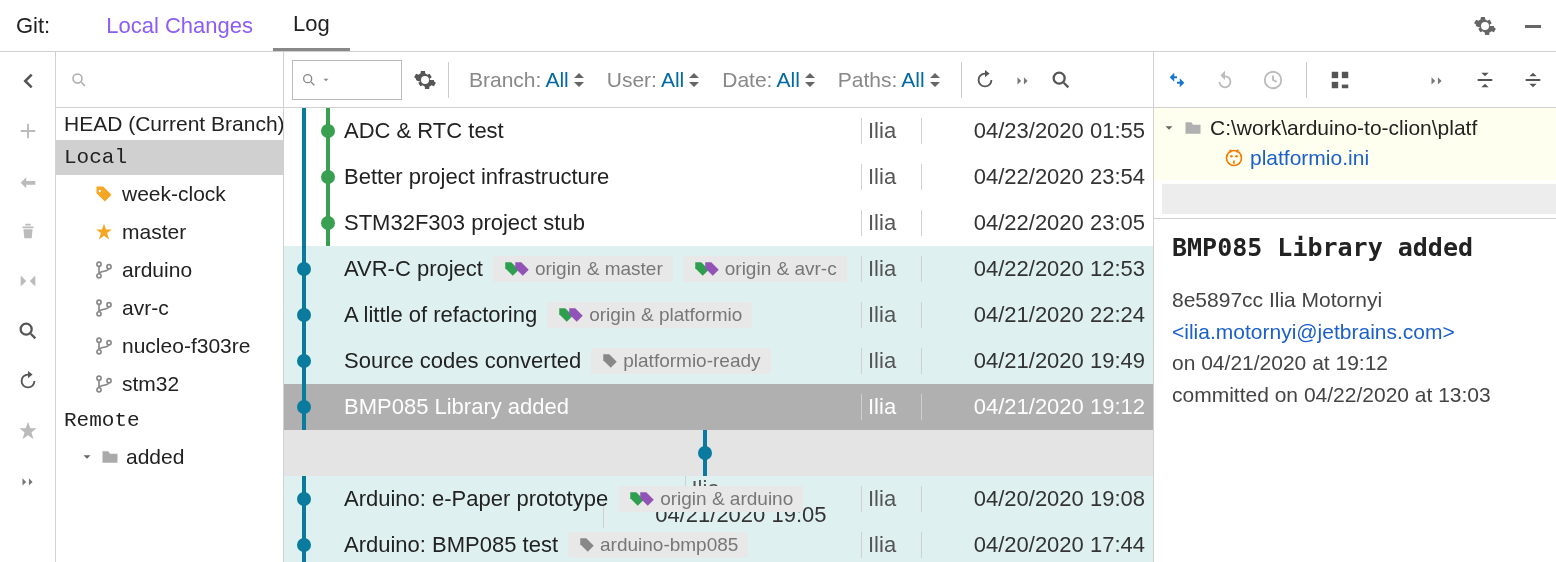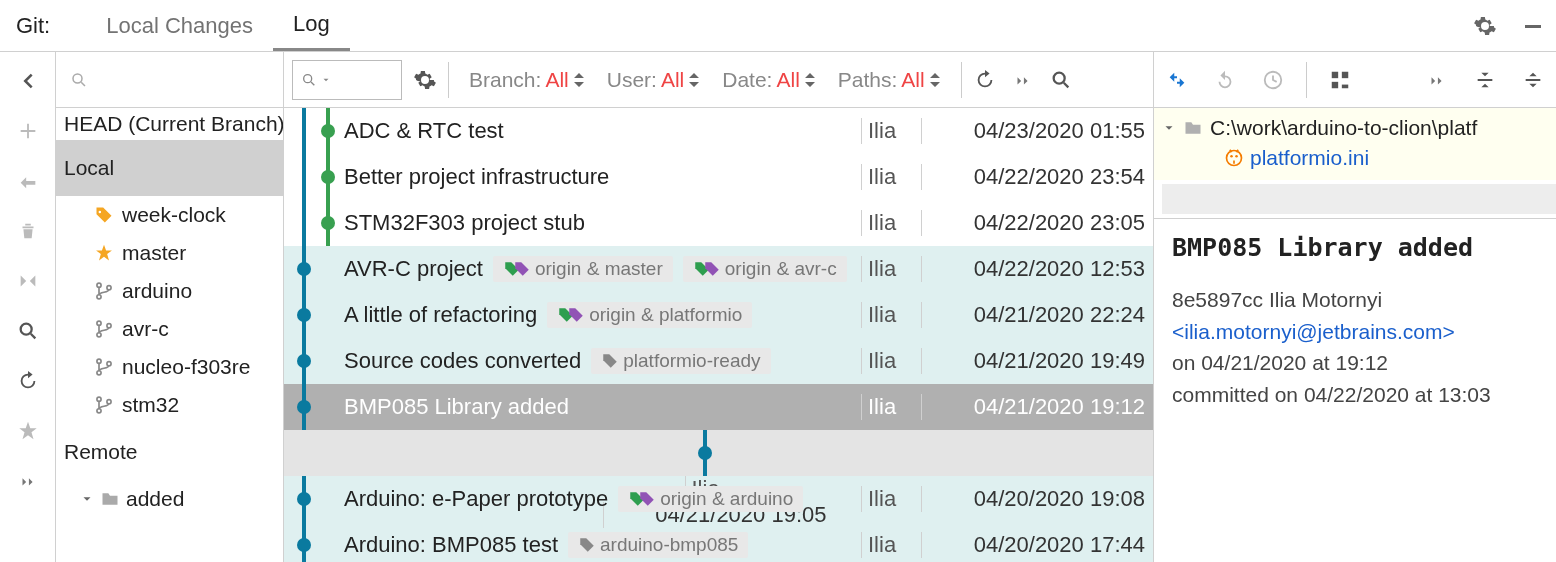--- a/index.html
+++ b/index.html
@@ -2,50 +2,50 @@
 <html><head>
 <meta charset="utf-8">
 <style>
   * { box-sizing: border-box; margin: 0; padding: 0; }
   body { font-family: "Segoe UI", Arial, sans-serif; font-size: 18px; color: #222; background: #fff; width: 1556px; height: 562px; overflow: hidden; }
   
   
   .top-bar { display: flex; align-items: center; height: 52px; border-bottom: 1px solid #d0d0d0; padding: 0 8px; }
   .git-label { font-size: 22px; margin-left: 8px; margin-right: 36px; }
   .tabs { display: flex; align-items: center; height: 100%; flex: 1; }
-  .tab { padding: 0 20px; height: 100%; display: flex; align-items: center; font-size: 22px; color: #737373; cursor: pointer; }
+  .tab { padding: 0 20px; height: 100%; display: flex; align-items: center; font-size: 22px; color: #8b5cf6; cursor: pointer; }
   .tab.active { border-bottom: 3px solid #888; color: #222; }
   .top-right { display: flex; align-items: center; gap: 18px; }
   
   
   .main { display: flex; height: 510px; }
   
   
   .left-toolbar { width: 56px; border-right: 1px solid #d0d0d0; display: flex; flex-direction: column; align-items: center; padding-top: 14px; gap: 20px; }
   .tb-btn { width: 30px; height: 30px; display: flex; align-items: center; justify-content: center; color: #777; cursor: pointer; }
   .tb-btn.disabled { color: #bbb; }
   
   
   .branch-panel { width: 228px; border-right: 1px solid #d0d0d0; display: flex; flex-direction: column; }
   .search-row { height: 56px; border-bottom: 1px solid #d0d0d0; display: flex; align-items: center; padding: 0 10px; }
   .search-input-branch { flex: 1; height: 34px; border: none; background: transparent; padding-left: 30px; font-size: 16px; }
   .branch-list { flex: 1; overflow: hidden; font-size: 21px; }
   .branch-head { padding: 4px 8px; white-space: nowrap; overflow: hidden; }
-  .branch-group { padding: 16px 8px; background: #e8e8e8; }
+  .branch-group { padding: 6px 8px; background: #e8e8e8; font-family: Liberation Mono, monospace; }
   .branch-group.selected { background: #d0d0d0; }
   .branch-item { padding: 7px 8px 7px 38px; display: flex; align-items: center; gap: 8px; white-space: nowrap; }
   .remote-item { padding: 7px 8px 7px 24px; display: flex; align-items: center; gap: 6px; }
   
   
   .log-panel { flex: 1; border-right: 1px solid #d0d0d0; display: flex; flex-direction: column; }
   .log-toolbar { height: 56px; border-bottom: 1px solid #d0d0d0; display: flex; align-items: center; padding: 0 8px; gap: 8px; }
   .log-search { width: 110px; height: 40px; border: 1px solid #bbb; padding: 0 8px; font-size: 16px; display:flex; align-items:center; gap:4px; color:#888;}
   .filter-grp { display: flex; align-items: center; gap: 22px; color: #888; font-size: 21px; padding: 0 12px; }
   .filter { display: flex; align-items: center; gap: 4px; }
-  .filter-val { color: #ef4444; }
+  .filter-val { color: #0369a1; }
   .log-divider { width: 1px; height: 36px; background: #ccc; }
   
   .commit-list { flex: 1; overflow: hidden; }
   .commit-row { display: flex; align-items: center; height: 46px; padding: 0 8px 0 0; font-size: 22px; }
   .commit-row.highlighted { background: #dff0f0; }
   .commit-row.selected { background: #b0b0b0; color: #fff; }
   .commit-row.selected .author, .commit-row.selected .date { color: #fff; }
   .commit-row.lightsel { background: #e4e4e4; flex-direction: column; }
   .graph-col { width: 60px; height: 100%; position: relative; flex-shrink:0; }
   .graph-line { position: absolute; left: 18px; top: 0; bottom: 0; width: 4px; background: #0a7a9f; }

